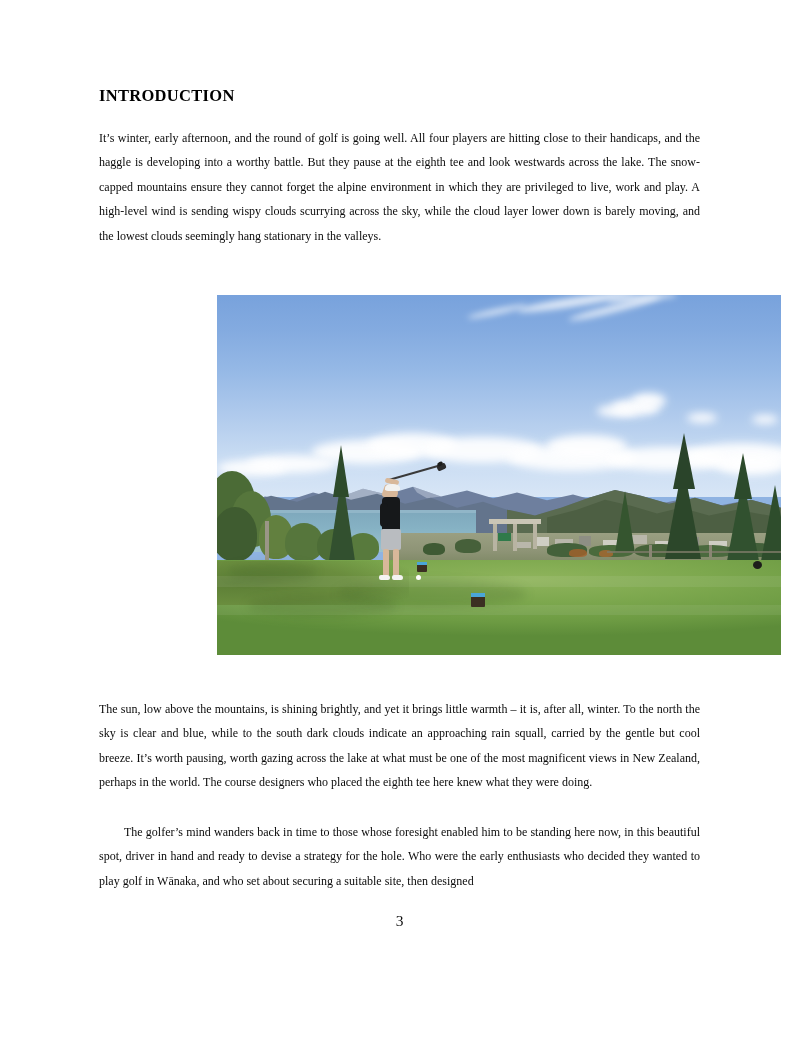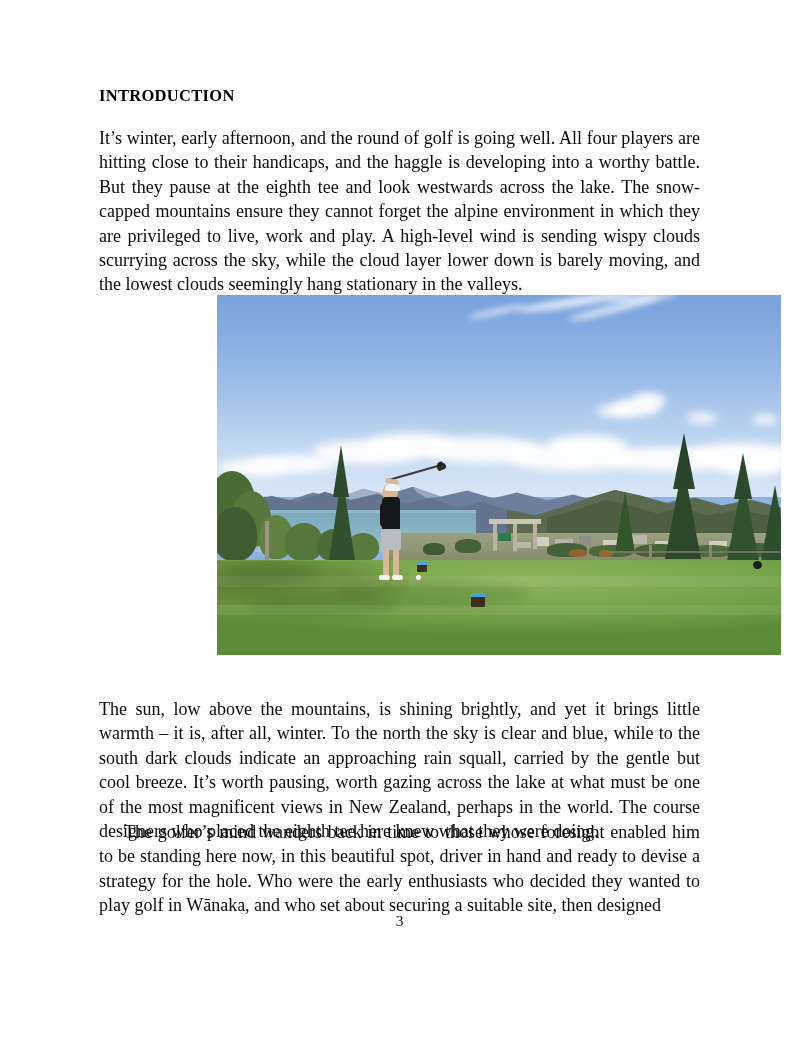--- a/index.html
+++ b/index.html
@@ -28,21 +28,21 @@
   .doc-heading {
     position: absolute;
     top: 86px;
     left: 0;
     font-size: 16.5px;
     font-weight: bold;
     letter-spacing: 0.3px;
     color: #000;
   }
   .para {
-    font-size: 18px;
+    font-size: 12px;
     line-height: 24.4px;
     text-align: justify;
     text-justify: inter-word;
     color: #0a0a0a;
     margin: 0;
   }
   #para-intro {
     position: absolute;
     top: 126px;
     left: 0;

